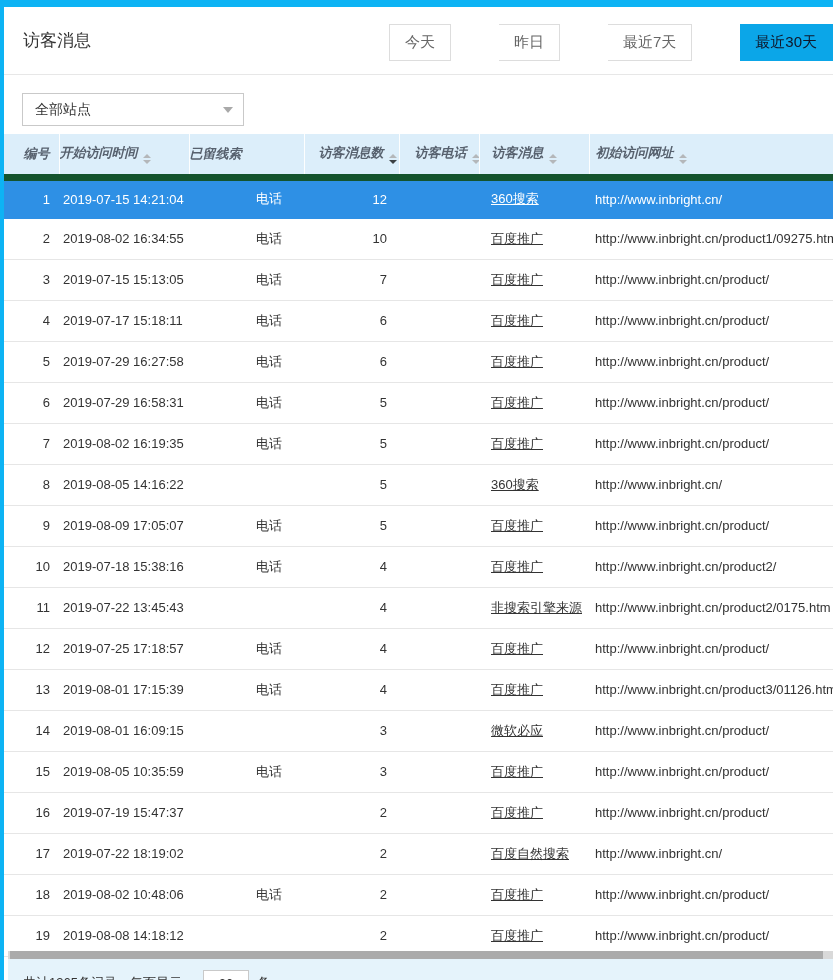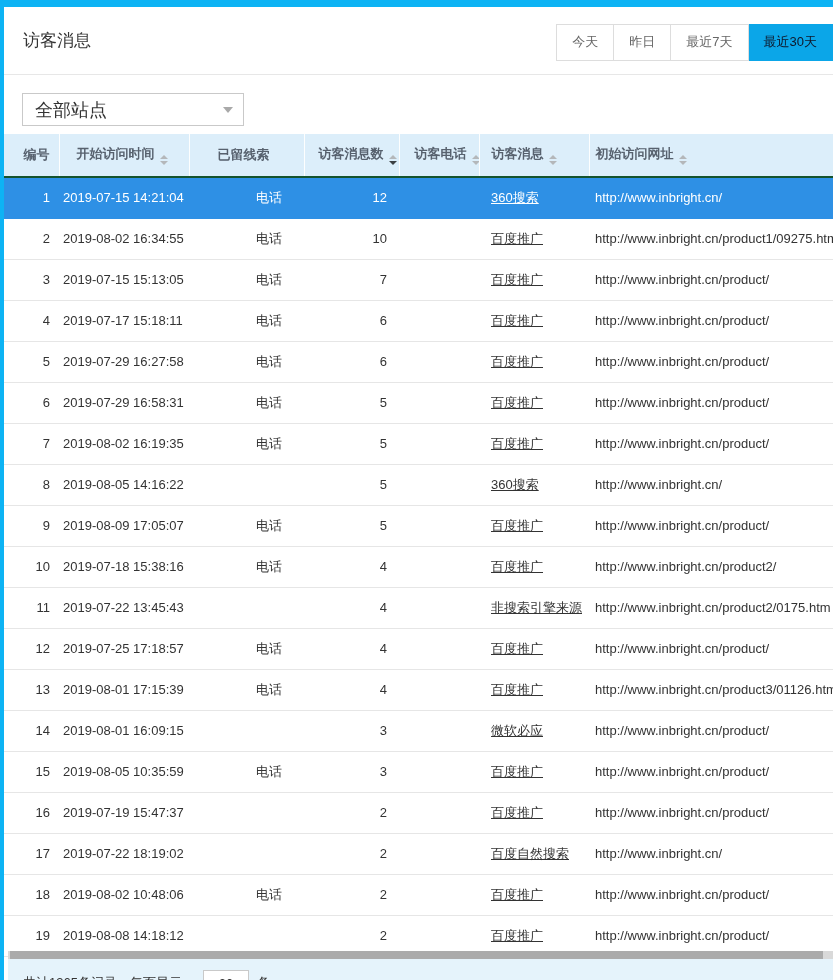--- a/index.html
+++ b/index.html
@@ -22,48 +22,48 @@
   }
   
   .top-header{
     height:68px;display:flex;align-items:center;justify-content:space-between;
     padding-left:19px;border-bottom:1px solid #e7e7e7;
   }
   .page-title{font-size:17px;color:#333;}
   .range-group{display:flex;height:37px;margin-top:3px;}
   .range-btn{
     height:37px;padding:0 15px;background:#fff;border:1px solid #ddd;border-left:none;
-    font-size:13px;color:#666;cursor:pointer;font-family:inherit;white-space:nowrap;
+    font-size:15px;color:#666;cursor:pointer;font-family:inherit;white-space:nowrap;margin-left:48px;
   }
   .range-btn:first-child{border-left:1px solid #ddd;}
   .range-btn.active{background:var(--btn-active);border-color:var(--btn-active);color:#0f172a;}
   
   .filter-bar{padding:18px 0 8px 18px;}
   .site-select{
     width:222px;height:33px;border:1px solid #c9c9c9;background:#fff;
     display:flex;align-items:center;justify-content:space-between;
-    padding:0 10px 0 12px;font-size:18px;color:#333;cursor:pointer;
+    padding:0 10px 0 12px;font-size:14px;color:#333;cursor:pointer;
   }
   .caret-down{
     width:0;height:0;border-left:5px solid transparent;border-right:5px solid transparent;
     border-top:6px solid #a9a9a9;
   }
   
   .table-wrap{width:829px;overflow:hidden;}
   table{width:1150px;table-layout:fixed;border-collapse:collapse;font-size:13px;}
   col.c1{width:55px;} col.c2{width:130px;} col.c3{width:115px;} col.c4{width:95px;}
   col.c5{width:80px;} col.c6{width:110px;} col.c7{width:565px;}
   thead th{
     background:var(--header-bg);height:43px;font-weight:bold;color:#57616e;
-    border-right:1px solid #fdfefe;border-bottom:2px solid #14532d;white-space:nowrap;overflow:hidden;
+    border-right:1px solid #fdfefe;border-bottom:7px solid #14532d;white-space:nowrap;overflow:hidden;font-style:italic;
   }
   thead th:last-child{border-right:none;}
   th:nth-child(1){text-align:right;padding-right:9px;}
-  th:nth-child(2){text-align:center;padding-right:4px;}
-  th:nth-child(3){text-align:center;padding-right:6px;}
+  th:nth-child(2){text-align:left;padding-right:4px;}
+  th:nth-child(3){text-align:left;padding-right:6px;}
   th:nth-child(4){text-align:right;padding-right:2px;}
   th:nth-child(5){text-align:left;padding-left:15px;}
   th:nth-child(6){text-align:left;padding-left:12px;}
   th:nth-child(7){text-align:left;padding-left:6px;}
   tbody td{
     height:41px;border-bottom:1px solid #e6e6e6;color:#333;background:#fff;
     white-space:nowrap;overflow:hidden;
   }
   td:nth-child(1){text-align:right;padding-right:9px;}
   td:nth-child(2){text-align:left;padding-left:4px;}

